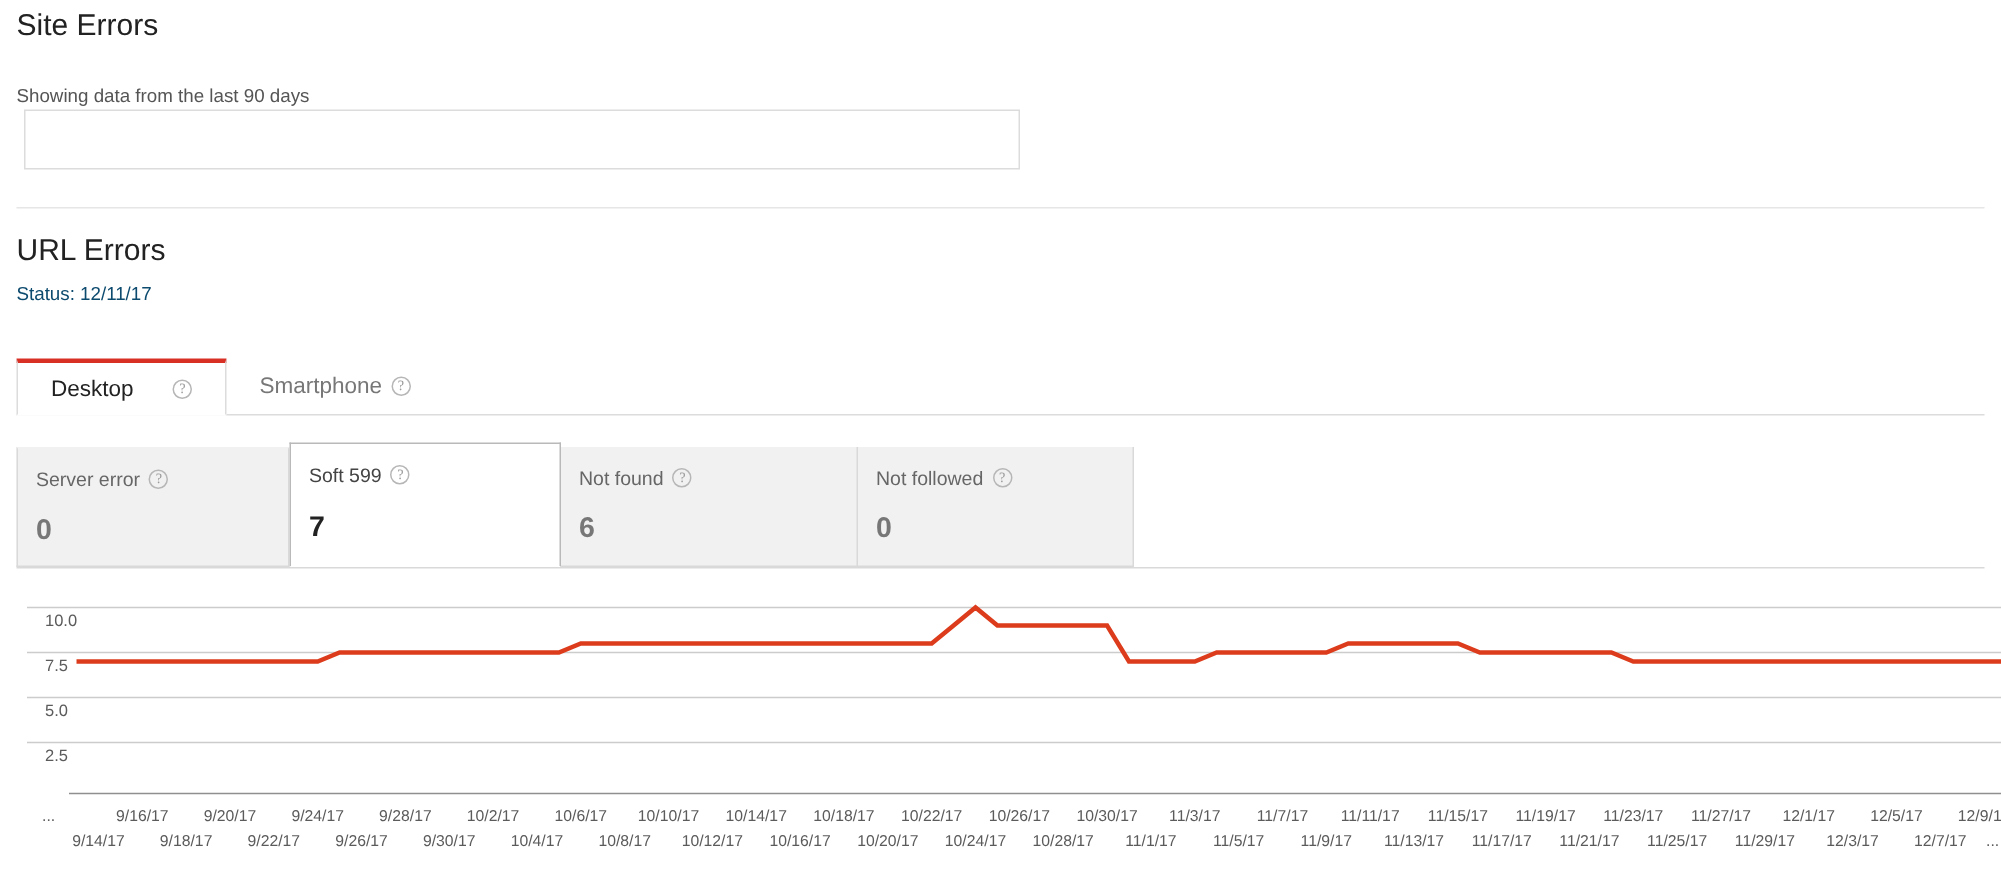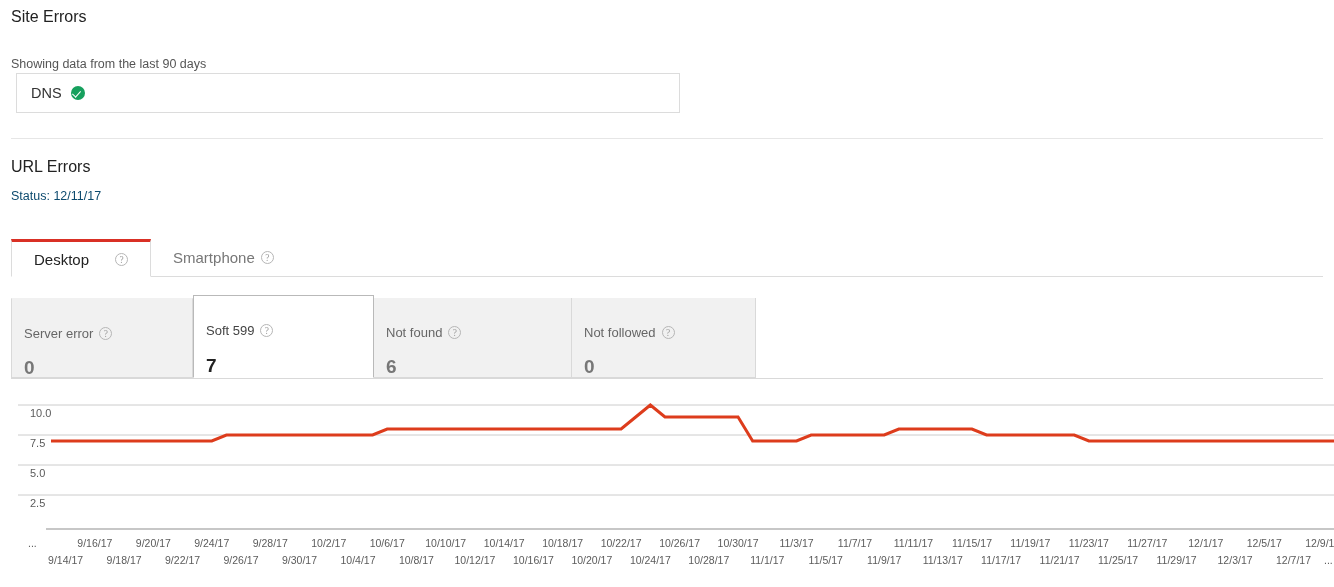--- a/index.html
+++ b/index.html
@@ -11,21 +11,21 @@
     width: 1334px;
     height: 587px;
     font-family: "Liberation Sans", sans-serif;
     color: #222222;
     overflow: hidden;
     position: relative;
   }
 
   
   .section-title {
-    font-size: 16px;
+    font-size: 20px;
     font-weight: 400;
     color: #222;
     margin: 0;
     padding: 0;
     line-height: 24px;
   }
   #site-errors-title { position: absolute; left: 11px; top: 5px; }
   #site-errors-sub {
     position: absolute; left: 11px; top: 56px;
     font-size: 12.5px; color: #555; line-height: 16px;
@@ -150,21 +150,21 @@
     left: 11px;
     top: 298px;
     height: 80px;
     display: flex;
   }
   .card {
     box-sizing: border-box;
     background: #f1f1f1;
     border-right: 1px solid #d9d9d9;
     border-bottom: 1px solid #d9d9d9;
-    padding: 27px 0 0 12px;
+    padding: 13px 0 0 12px;
     cursor: pointer;
     position: relative;
   }
   .card:first-child { border-left: 1px solid #d9d9d9; border-top: 1px solid #f1f1f1; }
   .card.selected {
     background: #ffffff;
     border: 1px solid #b9b9b9;
     border-bottom: 1px solid #ffffff;
     z-index: 2;
     margin-top: -3px;
@@ -218,24 +218,20 @@
   }
 </style>
 </head>
 <body>
 
 <h1 class="section-title" id="site-errors-title">Site Errors</h1>
 
 <div id="site-errors-sub">Showing data from the last 90 days</div>
 
 <div class="status-table">
-  <div class="status-cell c1">
-    <span>DNS</span>
-    <span class="check-icon"></span>
-  </div>
 </div>
 
 <div class="hr-divider"></div>
 
 <h1 class="section-title" id="url-errors-title">URL Errors</h1>
 
 <div id="url-errors-status">Status: 12/11/17</div>
 
 <div class="tabs">
   <div class="tab active">

